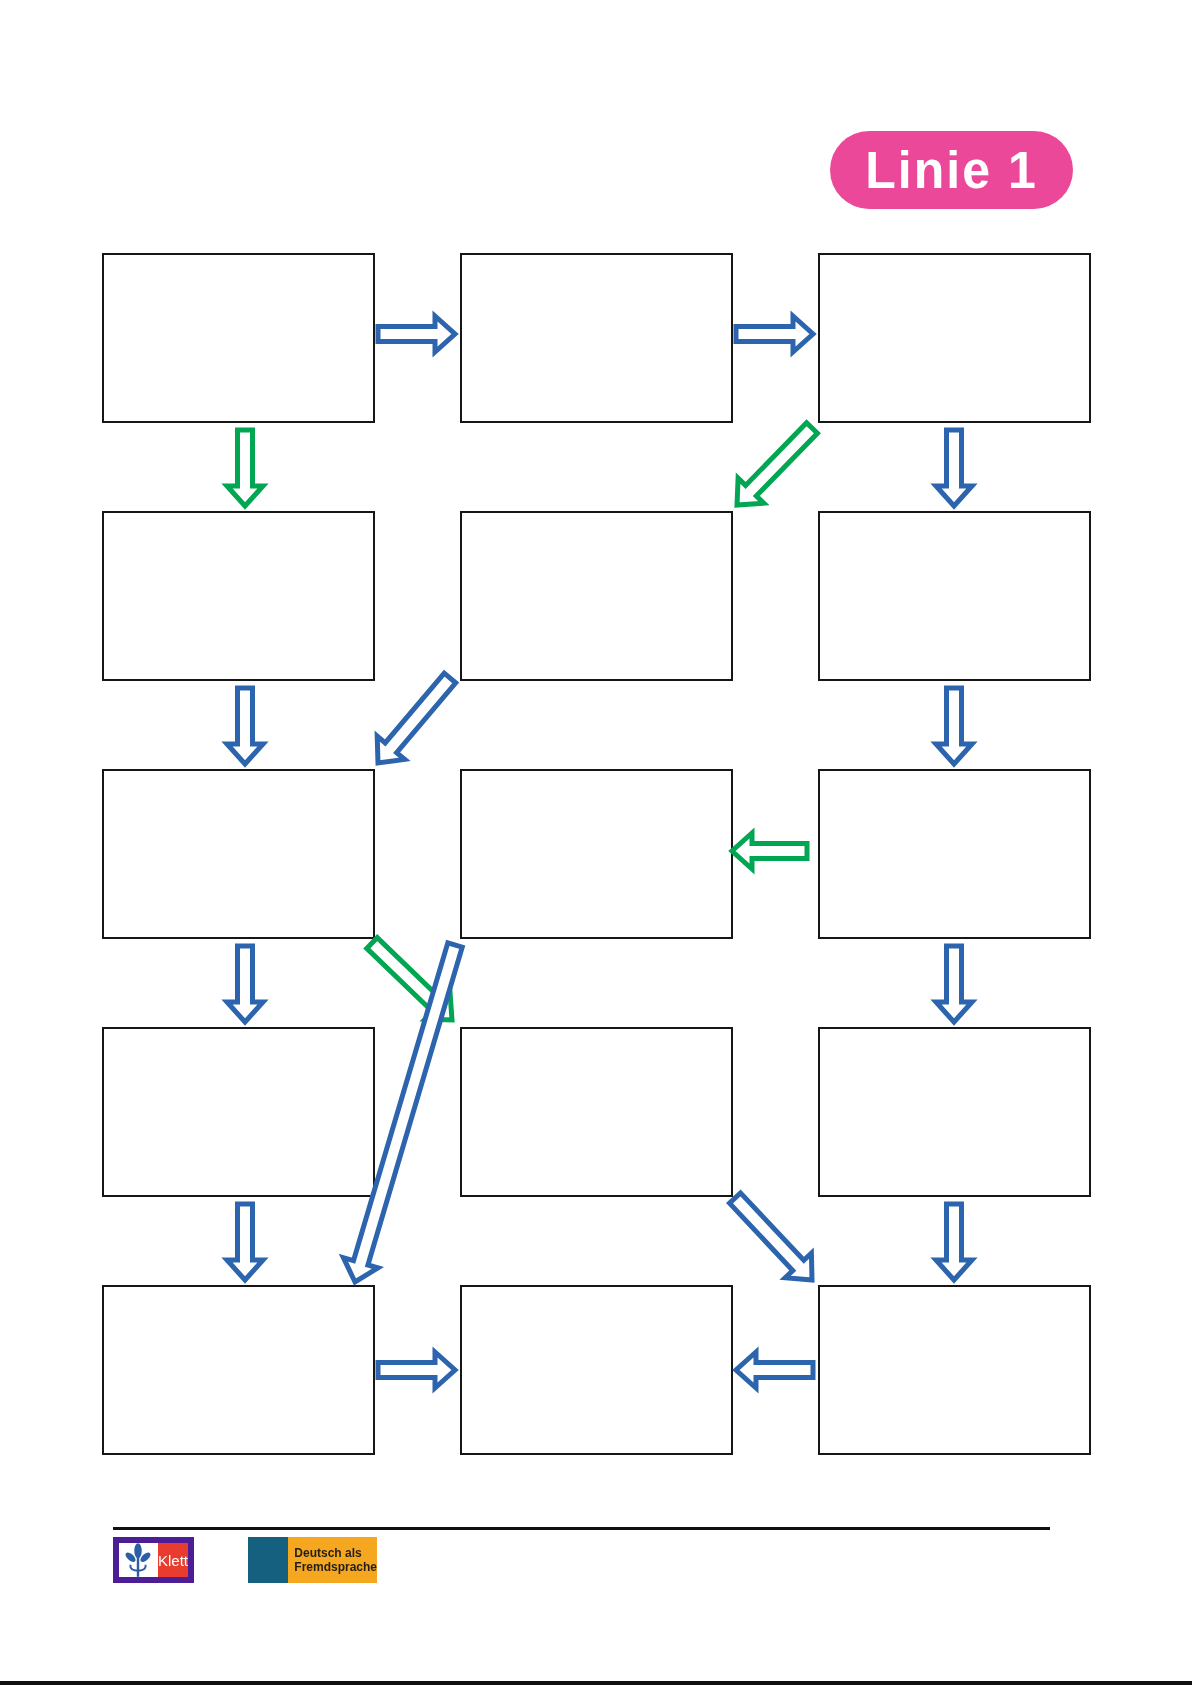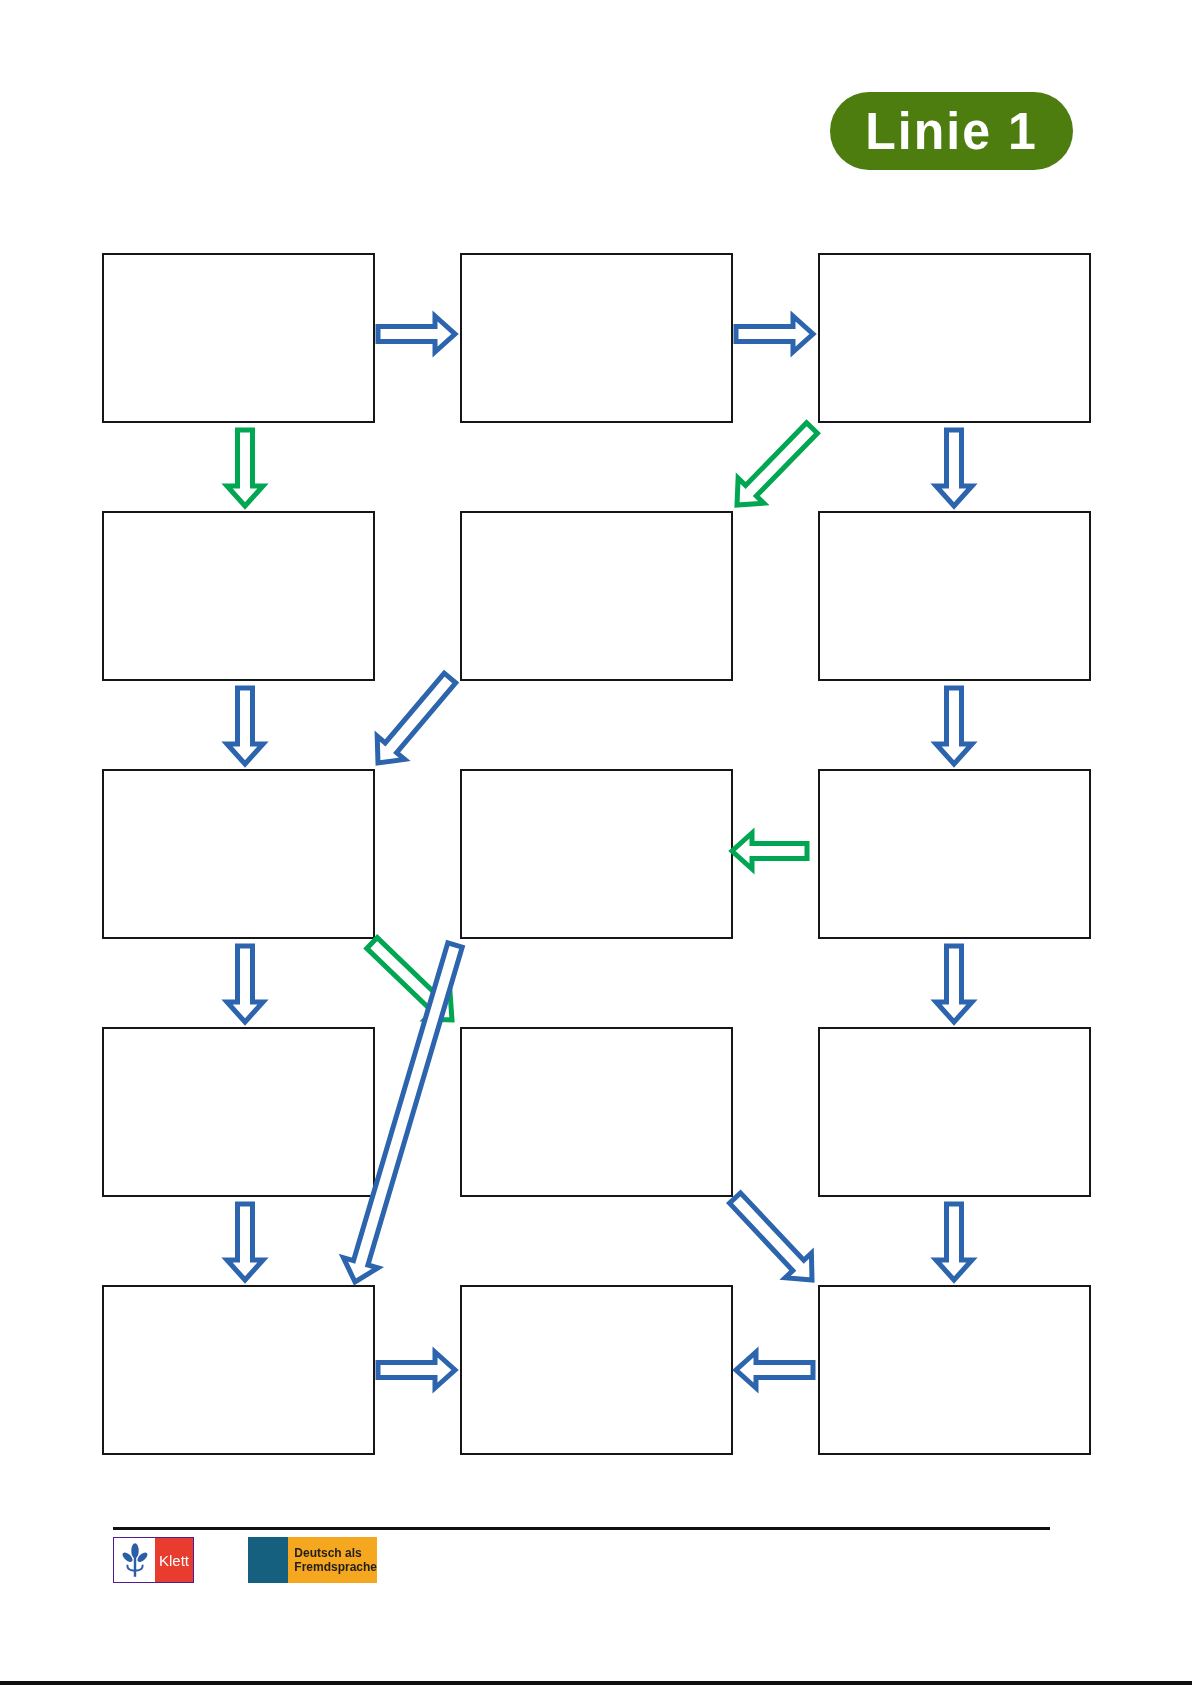--- a/index.html
+++ b/index.html
@@ -43,21 +43,21 @@
     position:absolute;
     left:113px;top:1527px;
     width:937px;height:3px;
     background:#111;
   }
   .klett-logo{
     position:absolute;
     left:113px;top:1537px;
     width:81px;height:46px;
     display:flex;
-    border:1px solid #4c1d95;
+    border:6px solid #4c1d95;
     box-sizing:border-box;
   }
   .klett-white{
     width:41px;height:100%;
     background:#fff;
     display:flex;align-items:center;justify-content:center;
   }
   .klett-red{
     flex:1;height:100%;
     display:flex;align-items:center;justify-content:center;
@@ -86,21 +86,21 @@
     left:0;bottom:0;
     width:100%;height:4px;
     background:#101010;
   }
 </style>
 </head>
 <body>
 
 <div class="page">
 
-  <div class="linie-logo" style="background: #4d7c0f;">
+  <div class="linie-logo" style="background: #ec4899; margin-top: 39px;">
     <span style="color: rgb(255, 255, 255);">Linie 1</span>
   </div>
 
   <div id="board">
       <div class="box" style="left: 102px; top: 253px; width: 273px; height: 170px; border-color: rgb(22, 22, 22);"></div>
       <div class="box" style="left: 460px; top: 253px; width: 273px; height: 170px; border-color: rgb(22, 22, 22);"></div>
       <div class="box" style="left: 818px; top: 253px; width: 273px; height: 170px; border-color: rgb(22, 22, 22);"></div>
       <div class="box" style="left: 102px; top: 511px; width: 273px; height: 170px; border-color: rgb(22, 22, 22);"></div>
       <div class="box" style="left: 460px; top: 511px; width: 273px; height: 170px; border-color: rgb(22, 22, 22);"></div>
       <div class="box" style="left: 818px; top: 511px; width: 273px; height: 170px; border-color: rgb(22, 22, 22);"></div>

